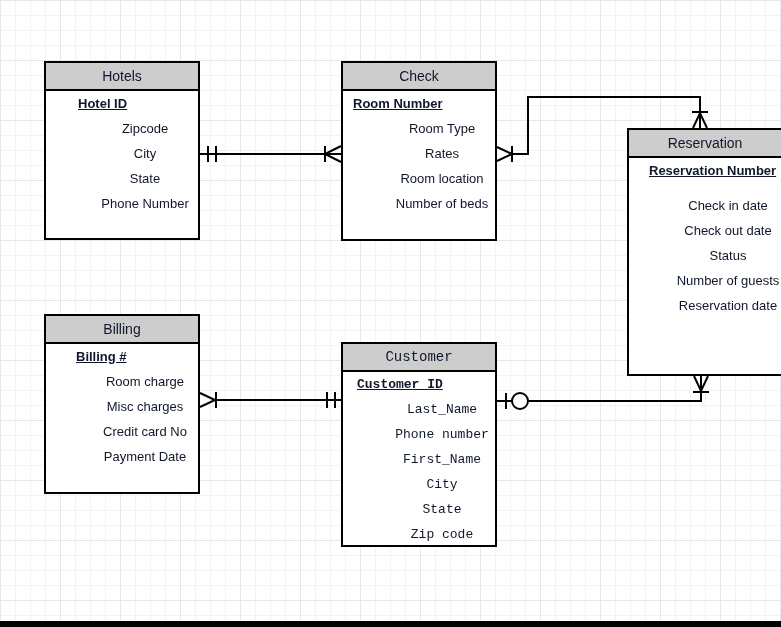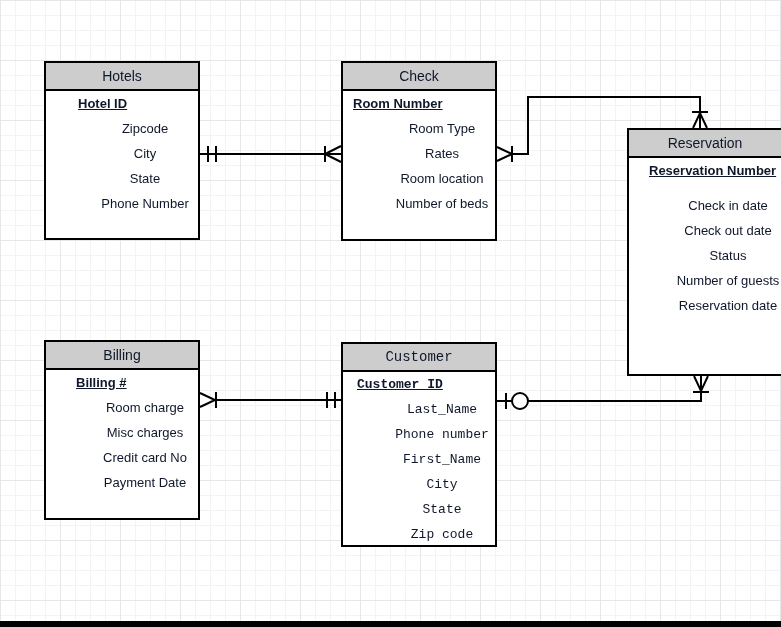--- a/index.html
+++ b/index.html
@@ -50,21 +50,21 @@
   }
   .field-spacer{height:10px;}
   #entity-hotels .pk{padding-left:32px;}
   #entity-rooms .pk{padding-left:10px;}
   #entity-reservation .pk{padding-left:20px;}
   #entity-billing .pk{padding-left:30px;}
   #entity-customer .pk{padding-left:14px;}
   #entity-hotels{left:44px;top:61px;width:156px;height:179px;}
   #entity-rooms{left:341px;top:61px;width:156px;height:180px;}
   #entity-reservation{left:627px;top:128px;width:156px;height:248px;}
-  #entity-billing{left:44px;top:340px;width:156px;height:180px;}
+  #entity-billing{left:44px;top:314px;width:156px;height:180px;}
   #entity-customer{left:341px;top:342px;width:156px;height:205px;font-family:Liberation Mono, monospace;}
   .bottom-bar{
     position:absolute;left:0;bottom:0;width:781px;height:6px;background:#000;
   }
 </style>
 </head>
 <body>
 
 <div class="canvas">
 

